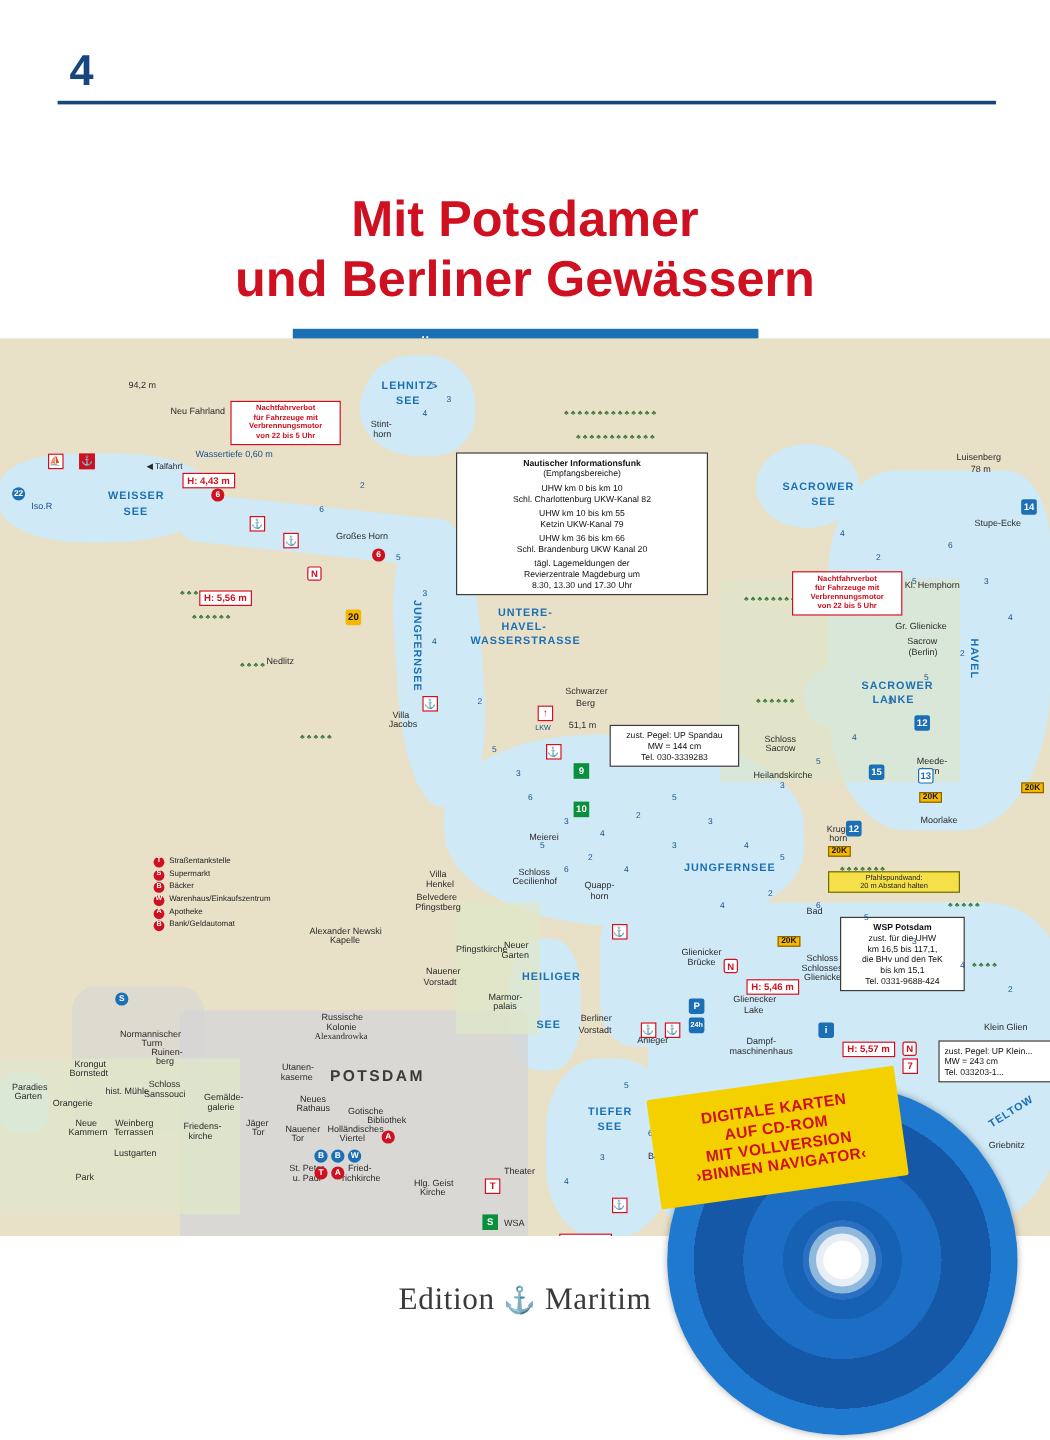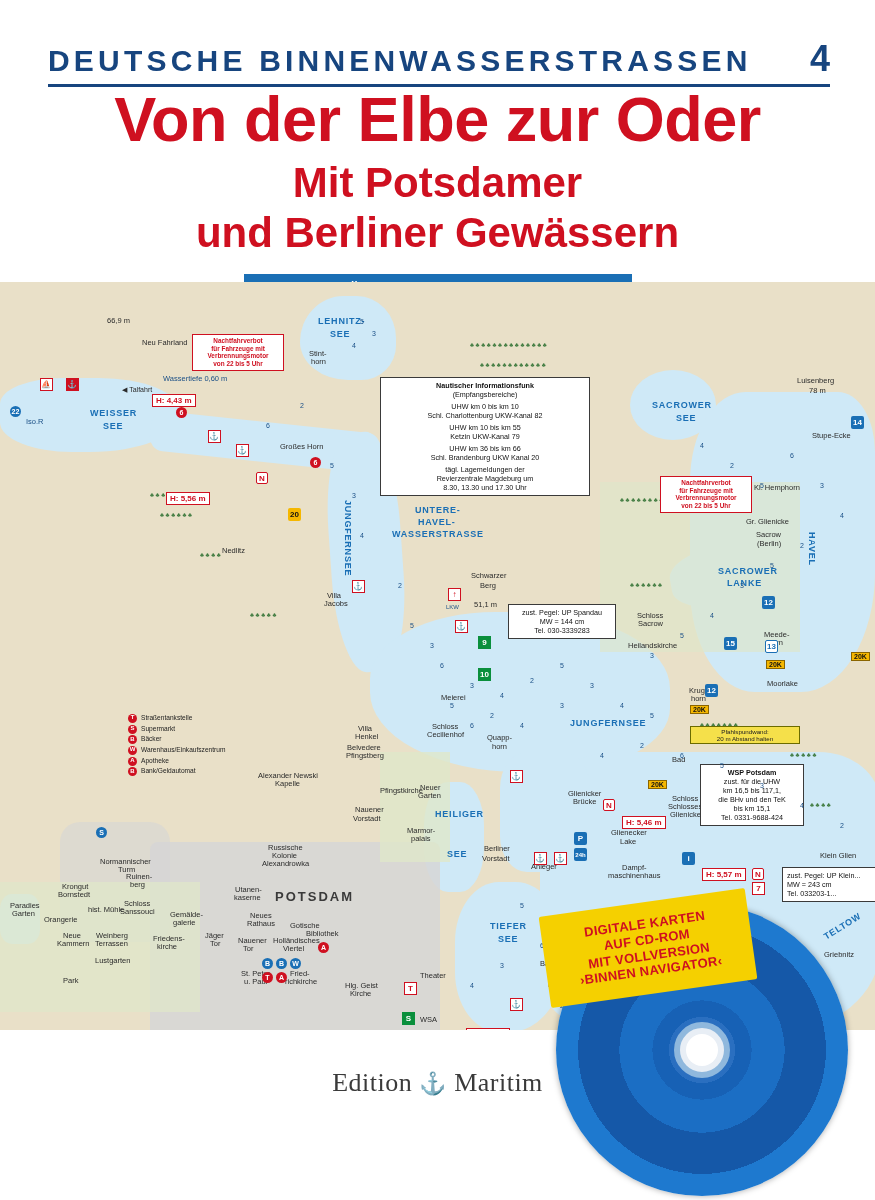--- a/index.html
+++ b/index.html
@@ -173,25 +173,23 @@
 
   .tree { position:absolute; color:#3e7a3e; font-size:6px; }
 </style>
 </head>
 <body>
 
 <div class="page">
 
   <div class="header">
     <div class="series-line">
-      <span class="series-title">DEUTSCHE BINNENWASSERSTRASSEN</span>
       <span class="series-num">4</span>
     </div>
     <div class="series-rule"></div>
-    <div class="main-title">Von der Elbe zur Oder</div>
     <div class="sub-title-1">Mit Potsdamer</div>
     <div class="sub-title-2">und Berliner Gewässern</div>
     <div class="banner">KARTEN FÜR DIE SPORTSCHIFFFAHRT</div>
   </div>
 
   <div class="map">
 
     <div class="water" style="left:300px;top:14px;width:96px;height:84px;border-radius:50% 45% 40% 55%/60% 55% 45% 50%;"></div>
     <div class="water" style="left:0px;top:96px;width:180px;height:74px;border-radius:35% 45% 50% 40%;"></div>
     <div class="water" style="left:150px;top:140px;width:230px;height:40px;transform:rotate(6deg);border-radius:14px;"></div>
@@ -240,21 +238,21 @@
     <div class="mlbl sea" style="left:435px;top:528px;">HEILIGER</div>
     <div class="mlbl sea" style="left:447px;top:568px;">SEE</div>
     <div class="mlbl sea" style="left:490px;top:640px;">TIEFER</div>
     <div class="mlbl sea" style="left:498px;top:653px;">SEE</div>
     <div class="mlbl sea" style="left:816px;top:250px;transform:rotate(90deg);transform-origin:left top;">HAVEL</div>
     <div class="mlbl sea" style="left:822px;top:640px;transform:rotate(-32deg);">TELTOW</div>
     <div class="mlbl sea" style="left:352px;top:218px;transform:rotate(90deg);transform-origin:left top;">JUNGFERNSEE</div>
 
     <div id="place-labels">
         <div class="mlbl" style="left: 142px; top: 57px;">Neu Fahrland</div>
-        <div class="mlbl" style="left: 107px; top: 35px;">66,9 m</div>
+        <div class="mlbl" style="left: 107px; top: 35px;">94,2 m</div>
         <div class="mlbl" style="left: 309px; top: 68px;">Stint-</div>
         <div class="mlbl" style="left: 311px; top: 76px;">horn</div>
         <div class="mlbl" style="left: 280px; top: 161px;">Großes Horn</div>
         <div class="mlbl" style="left: 222px; top: 265px;">Nedlitz</div>
         <div class="mlbl" style="left: 471px; top: 290px;">Schwarzer</div>
         <div class="mlbl" style="left: 480px; top: 300px;">Berg</div>
         <div class="mlbl" style="left: 474px; top: 319px;">51,1 m</div>
         <div class="mlbl" style="left: 327px; top: 310px;">Villa</div>
         <div class="mlbl" style="left: 324px; top: 318px;">Jacobs</div>
         <div class="mlbl" style="left: 398px; top: 412px; padding-left: 43px;">Meierei</div>
@@ -270,21 +268,21 @@
         <div class="mlbl" style="left: 275px; top: 498px;">Kapelle</div>
         <div class="mlbl" style="left: 380px; top: 505px;">Pfingstkirche</div>
         <div class="mlbl" style="left: 420px; top: 502px;">Neuer</div>
         <div class="mlbl" style="left: 418px; top: 510px;">Garten</div>
         <div class="mlbl" style="left: 355px; top: 524px;">Nauener</div>
         <div class="mlbl" style="left: 353px; top: 533px;">Vorstadt</div>
         <div class="mlbl" style="left: 407px; top: 545px;">Marmor-</div>
         <div class="mlbl" style="left: 411px; top: 553px;">palais</div>
         <div class="mlbl" style="left: 268px; top: 562px;">Russische</div>
         <div class="mlbl" style="left: 272px; top: 570px;">Kolonie</div>
-        <div class="mlbl" style="left: 262px; top: 578px;">Alexandrowka</div>
+        <div class="mlbl" style="left: 262px; top: 578px; font-family: Liberation Serif, serif;">Alexandrowka</div>
         <div class="mlbl" style="left: 484px; top: 563px;">Berliner</div>
         <div class="mlbl" style="left: 482px; top: 573px;">Vorstadt</div>
         <div class="mlbl" style="left: 100px; top: 576px; text-align: center;">Normannischer</div>
         <div class="mlbl" style="left: 118px; top: 584px;">Turm</div>
         <div class="mlbl" style="left: 126px; top: 591px;">Ruinen-</div>
         <div class="mlbl" style="left: 130px; top: 599px;">berg</div>
         <div class="mlbl" style="left: 275px; top: 608px; font-size: 13px; font-weight: bold; letter-spacing: 2px; color: rgb(58, 58, 58);">POTSDAM</div>
         <div class="mlbl" style="left: 235px; top: 604px;">Utanen-</div>
         <div class="mlbl" style="left: 234px; top: 612px;">kaserne</div>
         <div class="mlbl" style="left: 62px; top: 601px;">Krongut</div>

